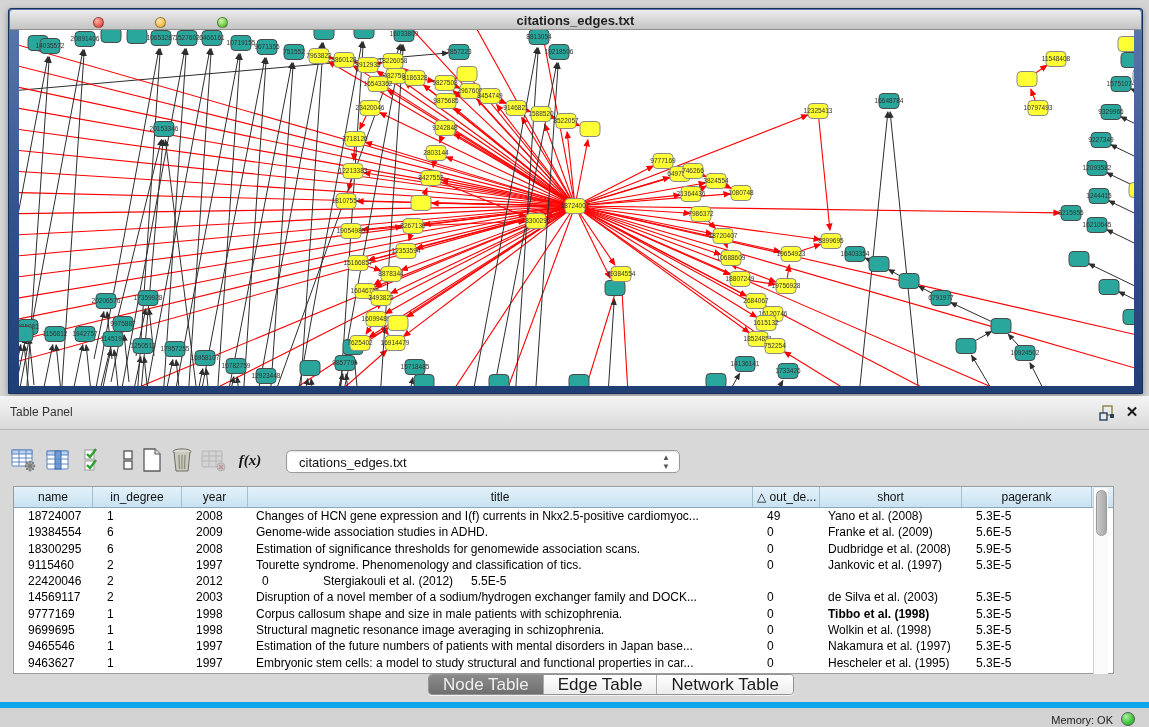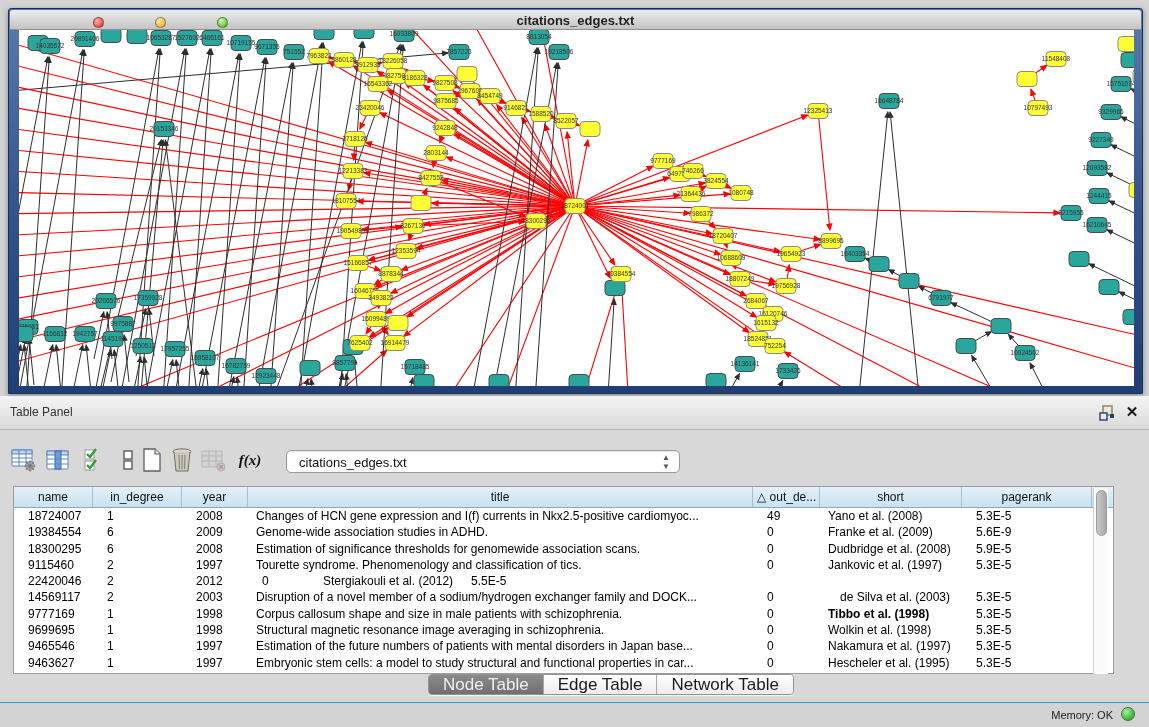--- a/index.html
+++ b/index.html
@@ -69,21 +69,21 @@
   #seg { left:428px; top:244px; height:21px; display:flex;
     border:1px solid #949494; border-radius:4px; overflow:hidden;
     box-shadow:0 1px 0 rgba(255,255,255,.7); }
   .seg-btn { font-size:17px; padding:0 14px; line-height:20px; color:#1a1a1a;
     background:linear-gradient(#ffffff,#ececec); border-right:1px solid #a9a9a9; }
   .seg-btn:last-child { border-right:none; }
   .seg-btn.active { background:linear-gradient(#8b8b8b,#6f6f6f); color:#efefef; }
 
   
   #status-bar { left:0; top:702px; width:1149px; height:25px; background:#d2d2d2;
-    border-top:1px solid #0ea5e9; }
+    border-top:6px solid #0ea5e9; }
   #memory-label { right:36px; top:6px; font-size:11px; color:#222; }
   #memory-dot { right:14px; top:4px; width:14px; height:14px; border-radius:50%;
     background:radial-gradient(circle at 35% 30%,#a9f09a,#3fc43f 60%,#26a126);
     border:1px solid #5a5a5a; }
 </style>
 </head>
 <body>
 
 <div id="graph-window" class="abs">
   <div id="titlebar" class="abs">
@@ -671,21 +671,21 @@
           <div class="td short-cell" style="width: 142px;">Yano et al. (2008)</div>
           <div class="td" style="width: 130px;">5.3E-5</div>
         </div>
         <div class="tr">
           <div class="td" style="width: 79px;">19384554</div>
           <div class="td" style="width: 89px;">6</div>
           <div class="td" style="width: 66px;">2009</div>
           <div class="td title-cell" style="width: 505px;">Genome-wide association studies in ADHD.</div>
           <div class="td" style="width: 67px;">0</div>
           <div class="td short-cell" style="width: 142px;">Franke et al. (2009)</div>
-          <div class="td" style="width: 130px;">5.6E-9</div>
+          <div class="td" style="width: 130px;">5.6E-5</div>
         </div>
         <div class="tr">
           <div class="td" style="width: 79px;">18300295</div>
           <div class="td" style="width: 89px;">6</div>
           <div class="td" style="width: 66px;">2008</div>
           <div class="td title-cell" style="width: 505px;">Estimation of significance thresholds for genomewide association scans.</div>
           <div class="td" style="width: 67px;">0</div>
           <div class="td short-cell" style="width: 142px;">Dudbridge et al. (2008)</div>
           <div class="td" style="width: 130px;">5.9E-5</div>
         </div>
@@ -705,21 +705,21 @@
           <div class="td" style="width: 67px;">0</div>
           <div class="td short-cell" style="width: 142px;">Stergiakouli et al. (2012)</div>
           <div class="td" style="width: 130px;">5.5E-5</div>
         </div>
         <div class="tr">
           <div class="td" style="width: 79px;">14569117</div>
           <div class="td" style="width: 89px;">2</div>
           <div class="td" style="width: 66px;">2003</div>
           <div class="td title-cell" style="width: 505px;">Disruption of a novel member of a sodium/hydrogen exchanger family and DOCK...</div>
           <div class="td" style="width: 67px;">0</div>
-          <div class="td short-cell" style="width: 142px; text-align: center;">de Silva et al. (2003)</div>
+          <div class="td short-cell" style="width: 142px;">de Silva et al. (2003)</div>
           <div class="td" style="width: 130px;">5.3E-5</div>
         </div>
         <div class="tr">
           <div class="td" style="width: 79px;">9777169</div>
           <div class="td" style="width: 89px;">1</div>
           <div class="td" style="width: 66px;">1998</div>
           <div class="td title-cell" style="width: 505px;">Corpus callosum shape and size in male patients with schizophrenia.</div>
           <div class="td" style="width: 67px;">0</div>
           <div class="td short-cell" style="width: 142px; font-weight: bold;">Tibbo et al. (1998)</div>
           <div class="td" style="width: 130px;">5.3E-5</div>

